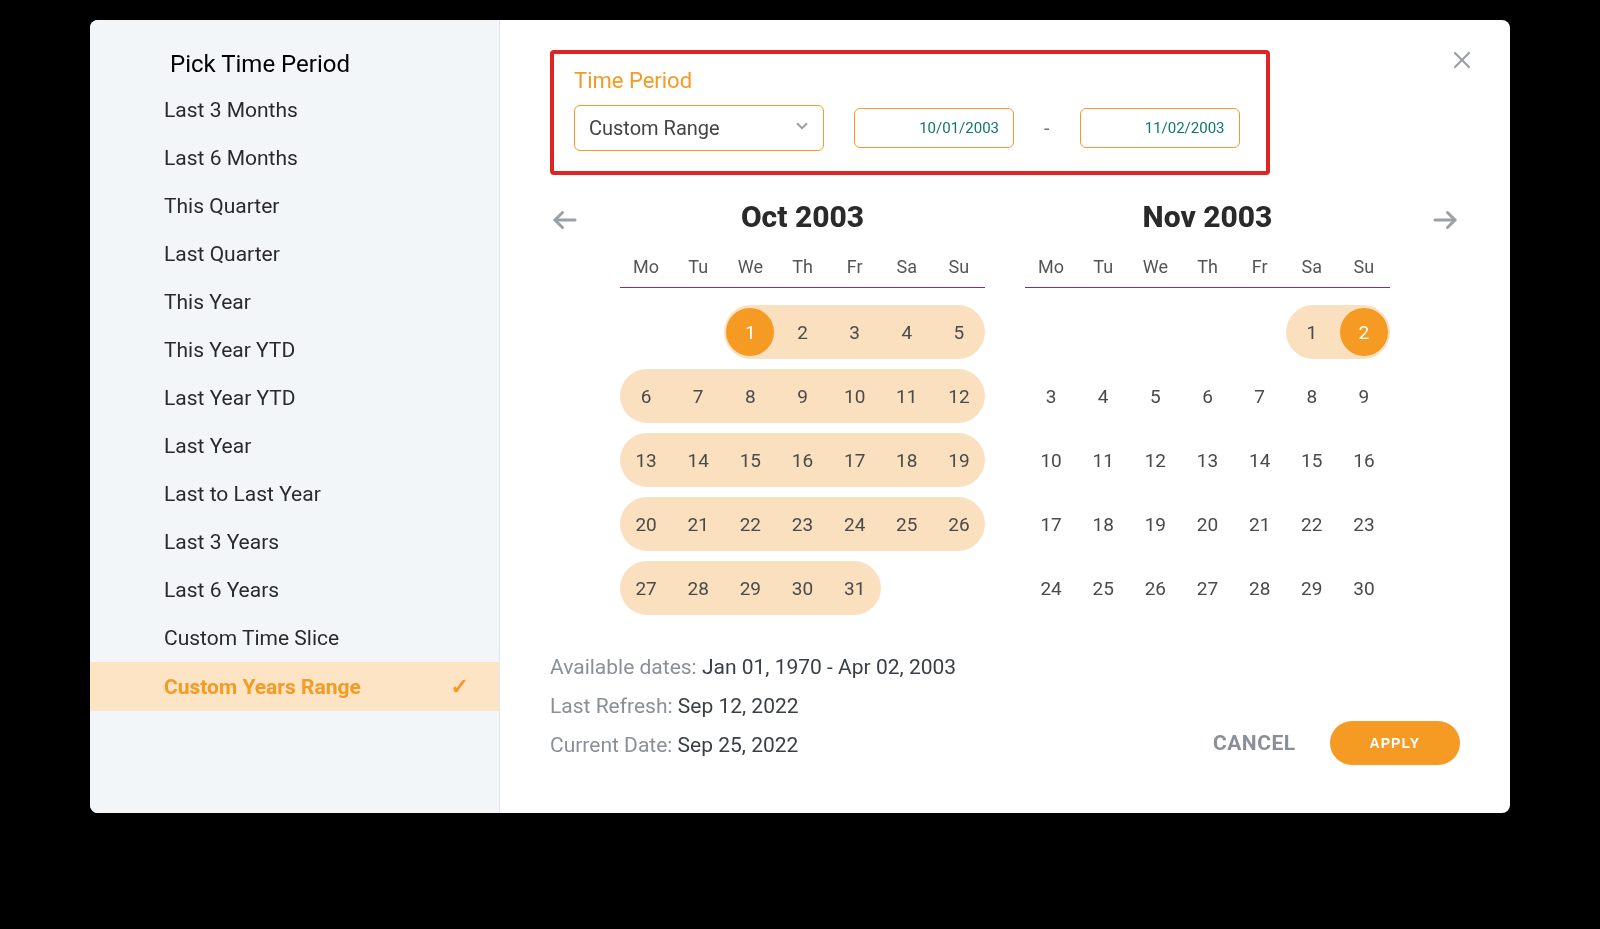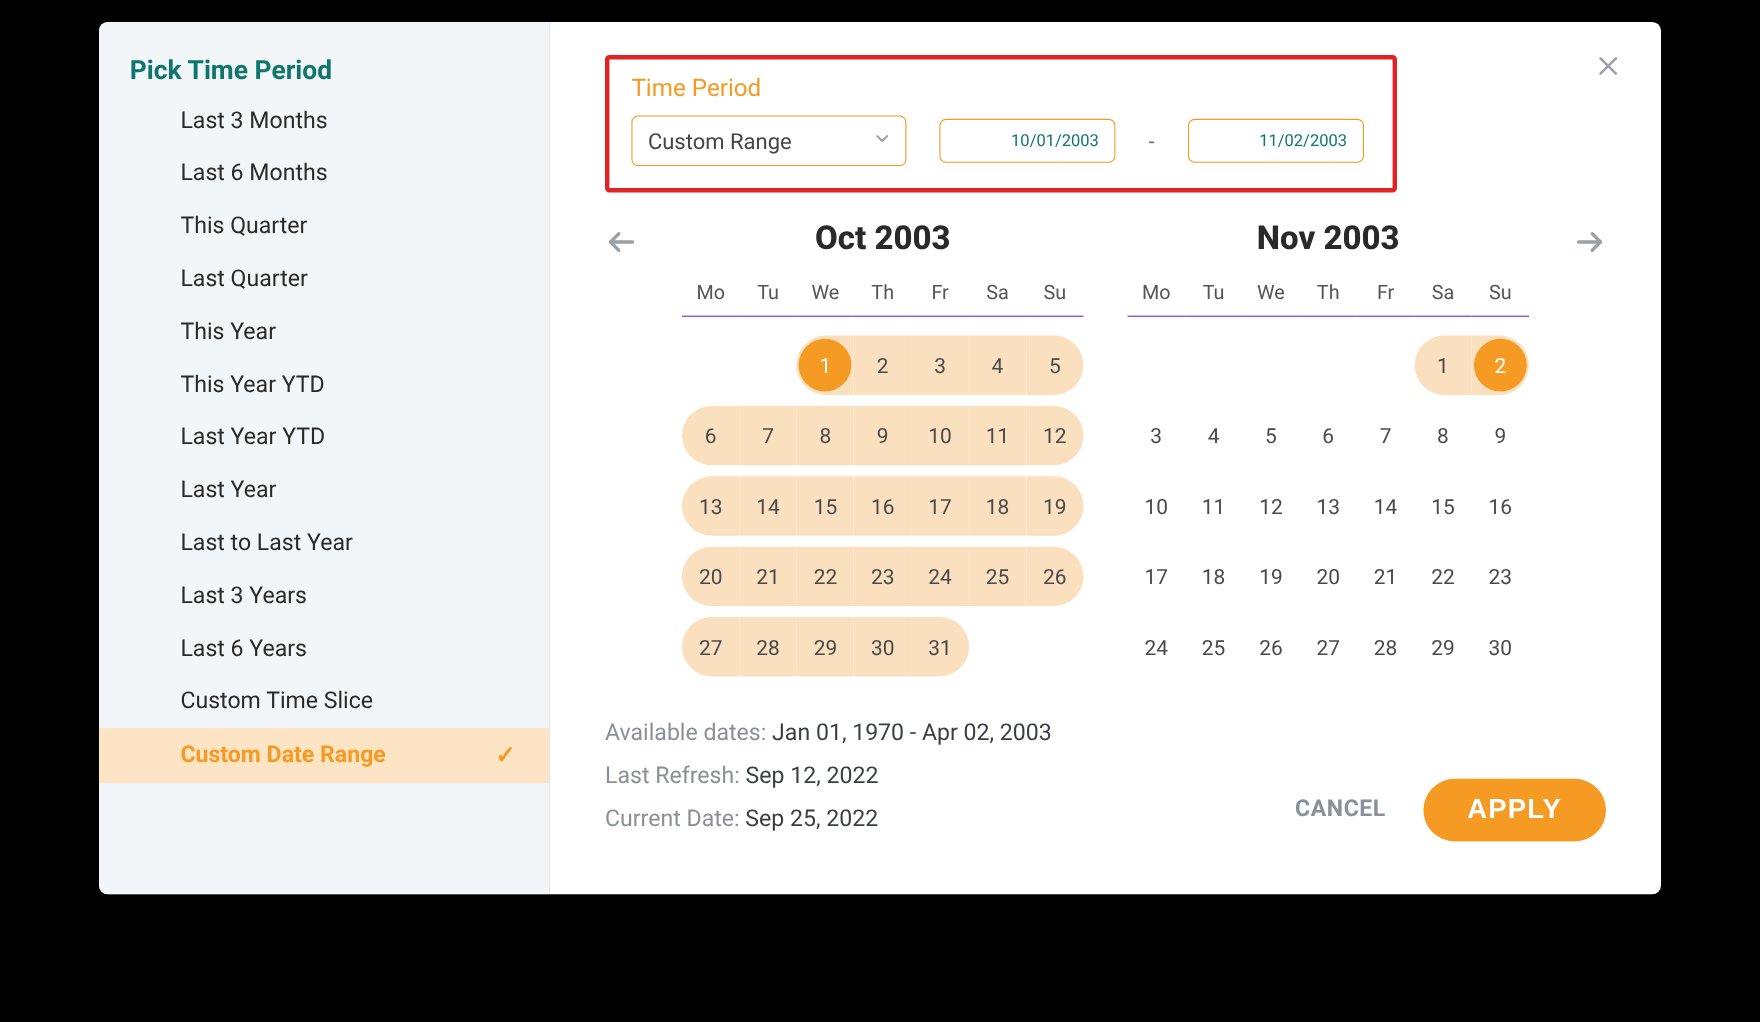--- a/index.html
+++ b/index.html
@@ -19,24 +19,24 @@
     overflow: hidden;
     position: relative;
   }
   .sidebar {
     background: #f3f6f9;
     width: 410px;
     padding: 30px 0 0 0;
     border-right: 1px solid #e5e7eb;
   }
   .sidebar-title {
-    color: #0f766e;
-    font-weight: 700;
+    color: #000000;
+    font-weight: 400;
     font-size: 24px;
-    padding: 0 0 8px 28px;
+    padding: 0 0 8px 80px;
   }
   .sidebar-item {
     font-size: 21px;
     color: #2a2a2a;
     padding: 12px 0 12px 74px;
     cursor: pointer;
     display: flex;
     align-items: center;
     justify-content: space-between;
   }
@@ -171,21 +171,21 @@
   }
   .meta { font-size: 21px; color: #8a8f98; line-height: 1.85; }
   .meta .val { color: #3a3f46; }
   .actions { display: flex; gap: 34px; align-items: center; }
   .btn-cancel {
     color: #8a9099; font-weight: 700; font-size: 21px;
     cursor: pointer; letter-spacing: 0.5px;
   }
   .btn-apply {
     background: #f59a23; color: #fff; font-weight: 800;
-    font-size: 25px; letter-spacing: 1px;
+    font-size: 14px; letter-spacing: 1px;
     padding: 14px 40px; border-radius: 30px; cursor: pointer;
     border: none;
     text-align: right;
   }
 </style>
 </head>
 <body>
 
 <div class="modal">
 
@@ -222,21 +222,21 @@
         <div class="sidebar-item">
           <span>Last 3 Years</span>
         </div>
         <div class="sidebar-item">
           <span>Last 6 Years</span>
         </div>
         <div class="sidebar-item">
           <span>Custom Time Slice</span>
         </div>
         <div class="sidebar-item selected">
-          <span>Custom Date Range</span>
+          <span>Custom Years Range</span>
           <span class="check">✓</span>
         </div>
       </div>
   </div>
 
   <div class="main">
 
     <div class="close-btn">
       <svg viewBox="0 0 24 24" fill="none" stroke="currentColor" stroke-width="2.2" stroke-linecap="round">
           <line x1="5" y1="5" x2="19" y2="19"></line>

